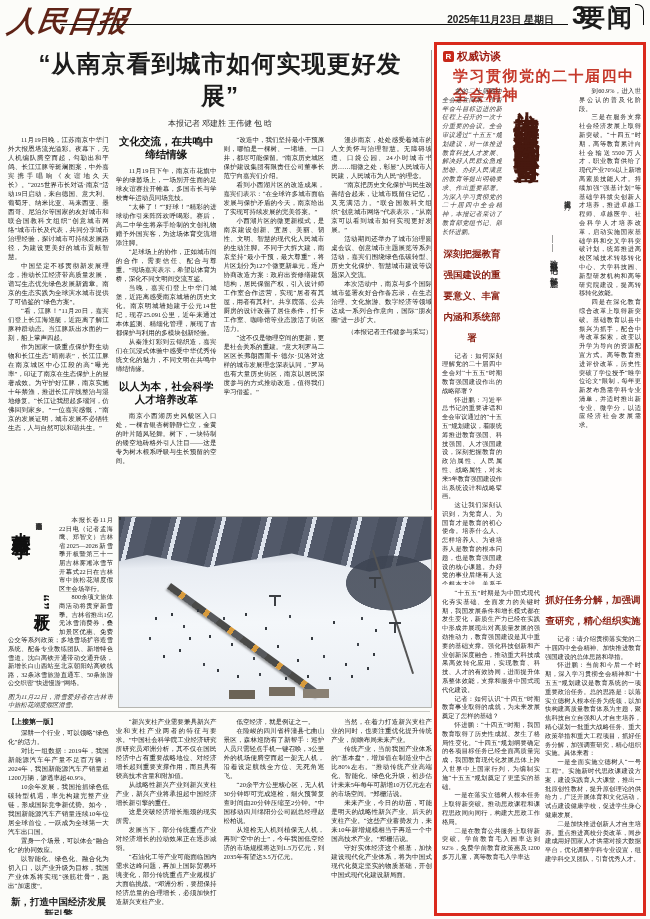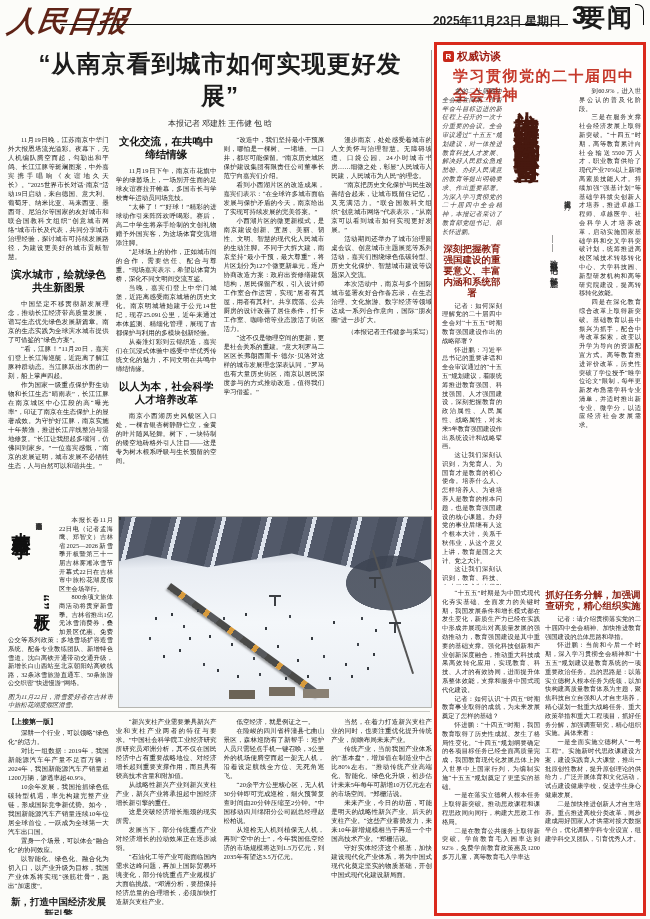--- a/index.html
+++ b/index.html
@@ -3,21 +3,21 @@
 <meta charset="utf-8">
 <style>
   html,body{margin:0;padding:0;background:#e8e8e4;}
   .page{position:relative;width:650px;height:919px;background:#fcfcf9;margin:0 auto;overflow:hidden;
         font-family:"Liberation Serif",serif;color:#1c1c1c;}
   
   .masthead{position:absolute;left:8px;top:0;width:636px;height:40px;}
   .logo{position:absolute;left:0;top:2px;font-family:"DejaVu Serif",serif;font-style:italic;font-weight:bold;
         font-size:29px;color:#5f2317;transform:skewX(-8deg);letter-spacing:1px;}
   .mh-rule{position:absolute;left:52px;top:24px;width:508px;border-top:1.5px solid #111;}
-  .mh-date{position:absolute;right:83px;top:13px;font-size:12px;font-weight:bold;color:#222;
+  .mh-date{position:absolute;right:90px;top:13px;font-size:10px;font-weight:bold;color:#222;
            font-family:"Liberation Sans",sans-serif;}
   .mh-num{position:absolute;right:58px;top:1px;font-size:25px;font-weight:bold;font-family:"Liberation Sans",sans-serif;}
   .mh-sec{position:absolute;right:10px;top:1px;font-size:25px;font-weight:bold;letter-spacing:2px;}
   .mh-corner{position:absolute;right:0;top:4px;width:8px;height:20px;border-top:1.5px solid #111;
              border-right:1.5px solid #111;border-top-right-radius:7px;}
   
   .txt p{margin:0;text-indent:2em;text-align:justify;}
   .txt{font-size:6.5px;line-height:9px;color:#222;}
   .cols{display:flex;gap:7px;}
   .col{flex:1;overflow:hidden;}
@@ -80,21 +80,21 @@
   .rb-badge{display:flex;align-items:center;gap:3px;font-family:"Liberation Sans",sans-serif;
             font-weight:bold;font-size:11px;color:#9e1a10;}
   .rb-icon{display:inline-flex;align-items:center;justify-content:center;width:11px;height:11px;
            background:#c8281a;color:#fff;font-size:8px;border-radius:2px;font-family:"Liberation Sans",sans-serif;}
   .rb-theme{margin:3px 0 0 10px;font-family:"Liberation Sans",sans-serif;font-weight:bold;
             font-size:15px;letter-spacing:1.5px;color:#c5392b;}
   .rb-txt{font-size:6.3px;line-height:8.8px;color:#262626;}
   .rb-txt p{margin:0;text-indent:2em;text-align:justify;}
   .rb-intro{font-style:italic;color:#3a3a3a;}
   .rb-sub{font-family:"Liberation Sans",sans-serif;font-weight:bold;text-align:center;color:#8a1f12;
-          font-size:9.5px;line-height:11px;margin:6px 0 4px;}
+          font-size:9.5px;line-height:21px;margin:6px 0 4px;}
   .ltop{position:absolute;left:5px;top:42px;width:60px;height:498px;overflow:hidden;}
   .rtop{position:absolute;left:142px;top:42px;width:62px;height:498px;overflow:hidden;}
   .lbot{position:absolute;left:5px;top:544px;width:98px;height:318px;overflow:hidden;}
   .rbot{position:absolute;left:108px;top:544px;width:96px;height:318px;overflow:hidden;}
   .vhead{position:absolute;left:68px;top:46px;width:40px;height:492px;writing-mode:vertical-rl;
          font-family:"Liberation Sans",sans-serif;font-weight:bold;font-size:26px;letter-spacing:3px;
          color:#47190f;text-align:justify;}
   .attr{position:absolute;left:110px;top:150px;width:30px;height:390px;}
   .attr-line{position:absolute;left:0;top:40px;writing-mode:vertical-rl;font-size:8px;color:#222;height:350px;letter-spacing:1px;}
   .attr-rep{position:absolute;left:15px;top:0;writing-mode:vertical-rl;font-size:7px;color:#333;height:110px;}
@@ -114,21 +114,20 @@
   </header>
 
   <section class="main-article">
     <h1 class="headline" style="margin:2px 12px 0;">“从南京看到城市如何实现更好发展”</h1>
     <div class="byline">本报记者 邓建胜 王伟健 包 晗</div>
     <div class="cols main-cols">
       <div class="col txt">
         <div class="txt">
             <p>11月19日晚，江苏南京中华门外大报恩塔流光溢彩。夜幕下，无人机编队腾空而起，勾勒出和平鸽、长江江豚等斑斓图案，中外嘉宾携手唱响《友谊地久天长》。“2025世界市长对话·南京”活动19日启动，来自德国、意大利、葡萄牙、纳米比亚、马来西亚、墨西哥、尼泊尔等国家的友好城市和联合国教科文组织“创意城市网络”城市市长及代表，共同分享城市治理经验，探讨城市可持续发展路径，为建设更美好的城市贡献智慧。</p>
           </div>
-        <div class="sub">滨水城市，绘就绿色共生新图景</div>
         <div class="txt">
             <p>中国坚定不移贯彻新发展理念，推动长江经济带高质量发展，谱写生态优先绿色发展新篇章。南京的生态实践为全球滨水城市提供了可借鉴的“绿色方案”。</p>
             <p>“看，江豚！”11月20日，嘉宾们登上长江海巡艇，近距离了解江豚种群动态。当江豚跃出水面的一刻，船上掌声四起。</p>
             <p>作为国家一级重点保护野生动物和长江生态“晴雨表”，长江江豚在南京城区中心江段的高“曝光率”，印证了南京在生态保护上的显著成效。为守护好江豚，南京实施十年禁渔，推进长江岸线整治与湿地修复。“长江让我想起多瑙河，仿佛回到家乡。”一位嘉宾感慨，“南京的发展证明，城市发展不必牺牲生态，人与自然可以和谐共生。”</p>
           </div>
       </div>
       <div class="col txt">
         <div class="sub" style="margin-top:0;">文化交流，在共鸣中缔结情缘</div>
         <div class="txt">
             <p>11月19日下午，南京市花旗中学的绿茵场上，一场别开生面的足球友谊赛拉开帷幕，多国市长与学校青年运动员同场竞技。</p>

